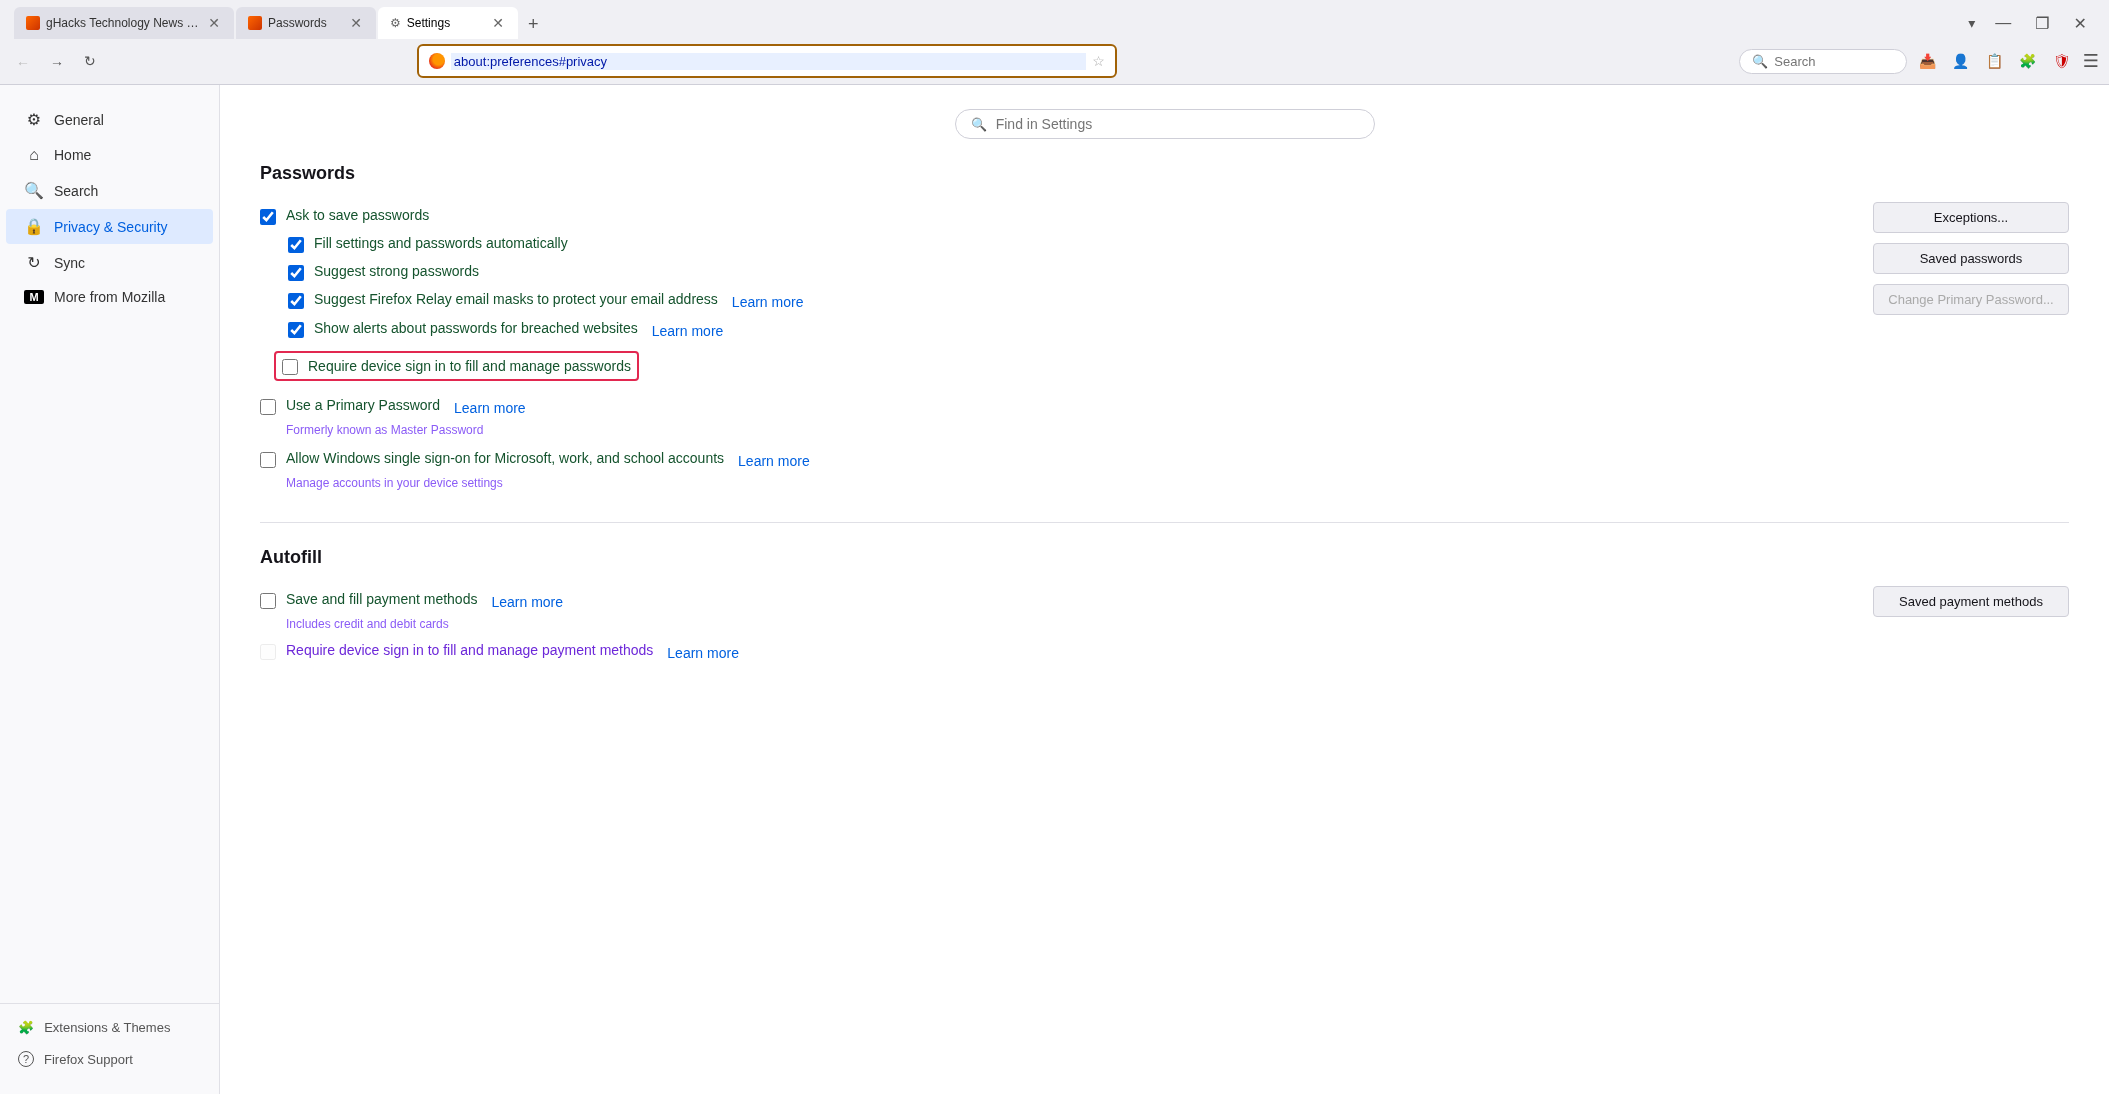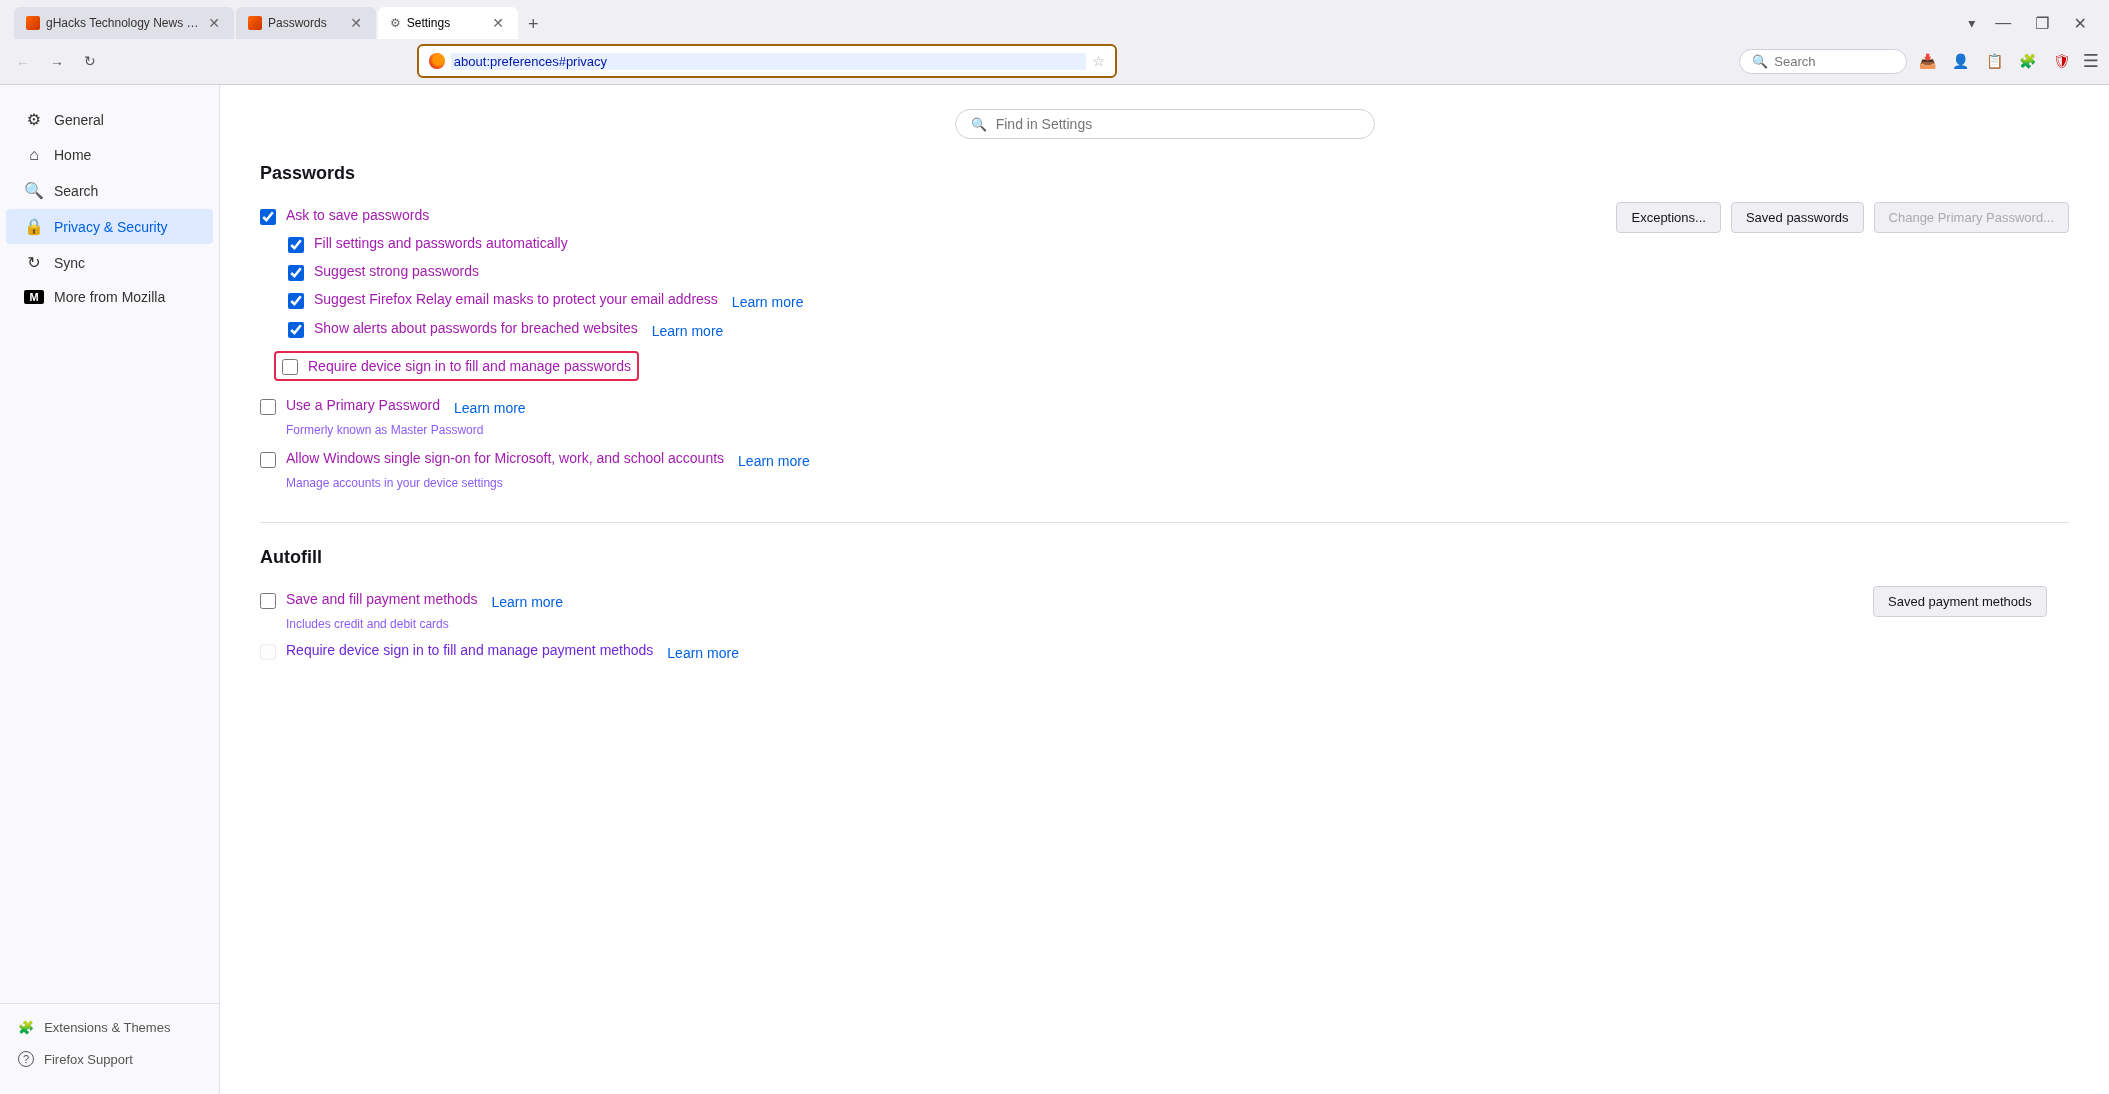--- a/index.html
+++ b/index.html
@@ -57,42 +57,42 @@
 
     
     .section-title { font-size: 18px; font-weight: 600; margin-bottom: 18px; color: #15141a; }
 
     
     .passwords-section { margin-bottom: 32px; }
     .option-row { display: flex; align-items: flex-start; gap: 10px; padding: 5px 0; }
     .option-row.indented { padding-left: 28px; }
     .option-row label { display: flex; align-items: flex-start; gap: 10px; cursor: pointer; font-size: 14px; color: #15141a; }
     .option-row label input[type="checkbox"] { margin-top: 2px; width: 16px; height: 16px; flex-shrink: 0; accent-color: #0060df; cursor: pointer; }
-    .option-text { font-size: 14px; color: #a21caf; }
+    .option-text { font-size: 14px; color: #14532d; }
     .option-sub { font-size: 12px; color: #8b5cf6; padding-left: 26px; margin-top: 2px; }
     .link { color: #0060df; text-decoration: none; font-size: 14px; cursor: pointer; }
 
     .btn-secondary { background: #f0f0f4; border: 1px solid #cfcfd8; border-radius: 4px; padding: 7px 14px; font-size: 13px; cursor: pointer; color: #15141a; white-space: nowrap; }
     .btn-secondary.disabled { color: #aaa; cursor: default; }
 
     
     .highlighted-row { border: 2px solid #e22850; border-radius: 4px; padding: 4px 6px; margin: 2px 0; display: inline-flex; align-items: flex-end; gap: 10px; }
     .highlighted-row label { display: flex; align-items: center; gap: 10px; cursor: pointer; }
     .highlighted-row label input[type="checkbox"] { width: 16px; height: 16px; flex-shrink: 0; }
 
     .separator { height: 1px; background: #e0e0e6; margin: 24px 0; }
 
     
     .firefox-logo { width: 16px; height: 16px; background: radial-gradient(circle at 60% 40%, #ff9500 40%, #e31d1d 80%); border-radius: 50%; }
 
     
     .autofill-section { margin-top: 8px; }
 
     
-    .right-buttons-col { display: flex; flex-direction: row; gap: 10px; margin-left: auto; padding-left: 24px; min-width: 220px; justify-content: flex-start; padding-top: 0; }
+    .right-buttons-col { display: flex; flex-direction: column; gap: 10px; margin-left: auto; padding-left: 24px; min-width: 220px; justify-content: flex-start; padding-top: 0; }
 
     .main-row-layout { display: flex; align-items: flex-start; }
     .main-row-content { flex: 1; }
   </style>
 </head>
 <body>
 
 <div class="browser-chrome">
 
   <div class="title-bar">

